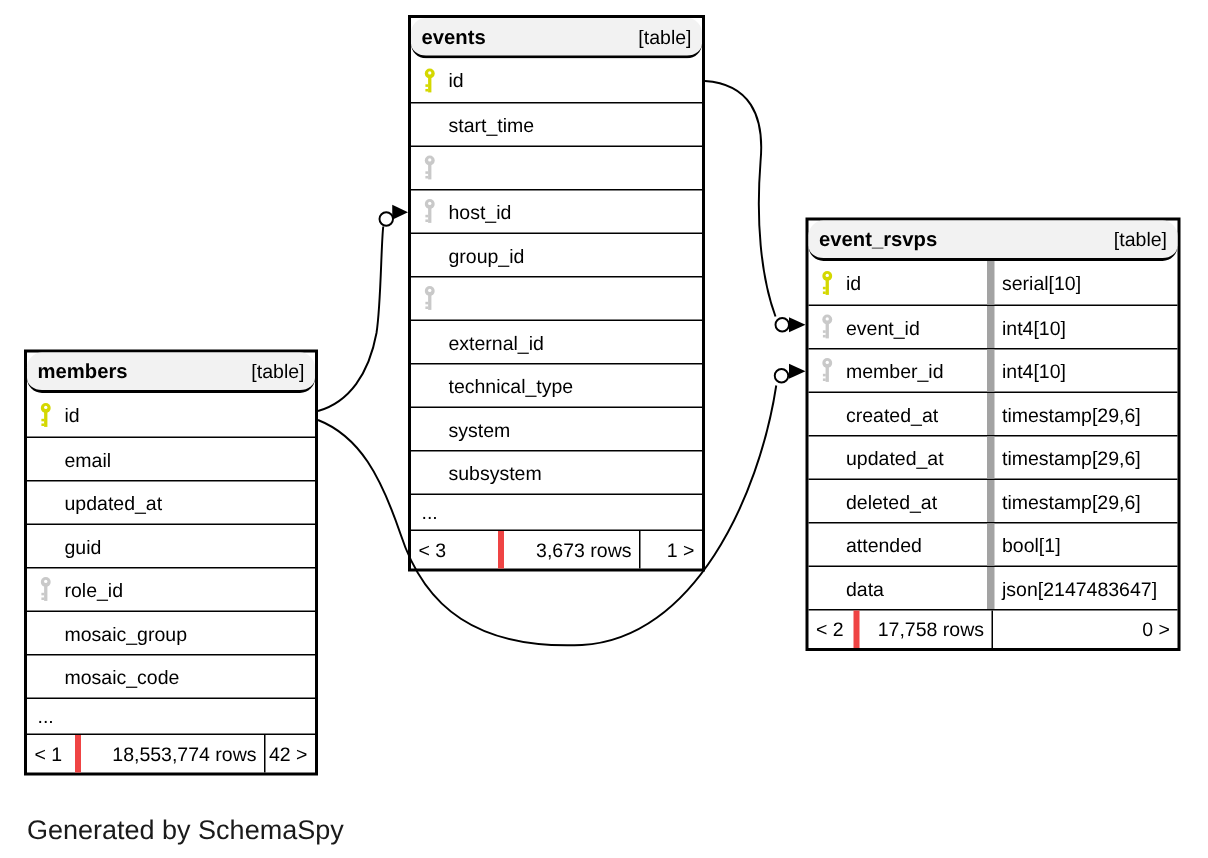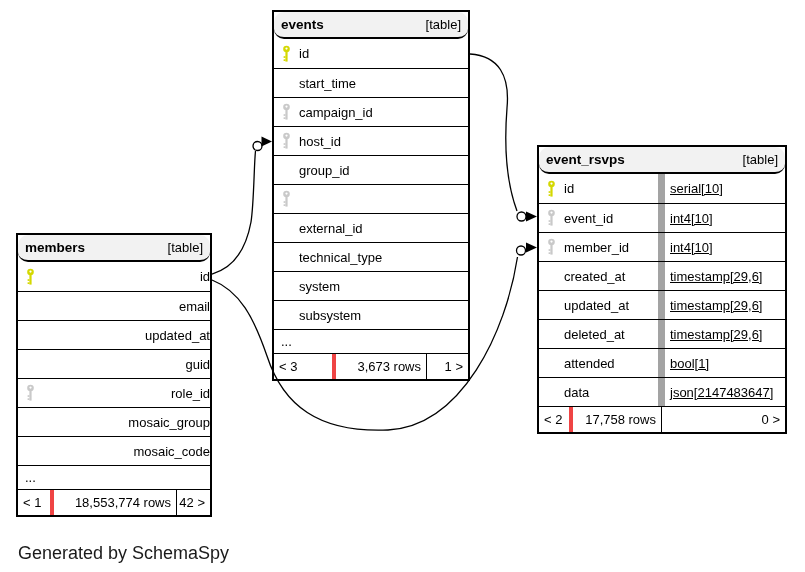--- a/index.html
+++ b/index.html
@@ -7,36 +7,36 @@
     width:805px;height:572px;position:relative;background:#ffffff;
     font-family:"Liberation Sans","DejaVu Sans",sans-serif;
     -webkit-font-smoothing:antialiased;overflow:hidden;
   }
   #rel-layer{position:absolute;left:0;top:0;width:805px;height:572px;z-index:3;pointer-events:none;}
   .table{
     position:absolute;background:#ffffff;border:2px solid #000;z-index:2;
     box-sizing:border-box;font-size:13px;color:#000;
   }
   #t-events{left:272px;top:10px;width:198px;}
-  #t-members{left:16px;top:233px;width:196px;text-align:right;}
+  #t-members{left:16px;top:233px;width:196px;}
   #t-event_rsvps{left:537px;top:145px;width:250px;}
   .thead{
     height:27px;background:#f2f2f2;border-bottom:2px solid #000;
     display:flex;align-items:center;justify-content:space-between;
     padding:0 7px;box-sizing:border-box;border-radius:10px;
   }
   .tname{font-weight:bold;font-size:13.5px;}
   .tbadge{font-size:13px;}
   .row{height:29px;display:flex;align-items:center;box-sizing:border-box;}
   .rows .row + .row{border-top:1px solid #000;}
   .keycell{width:25px;display:flex;align-items:center;justify-content:center;flex:0 0 25px;}
   .colname{flex:1;white-space:nowrap;overflow:hidden;}
   .coltype{
     width:127px;flex:0 0 127px;align-self:stretch;display:flex;align-items:center;
-    border-left:7px solid #a3a3a3;padding-left:5px;box-sizing:border-box;white-space:nowrap;text-decoration:underline;
+    border-left:5px solid #a3a3a3;padding-left:5px;box-sizing:border-box;white-space:nowrap;
   }
   .ellipsis-row{
     height:24px;border-top:1px solid #000;display:flex;align-items:center;
     padding-left:7px;box-sizing:border-box;
   }
   .tfoot{height:26px;border-top:1px solid #000;display:flex;box-sizing:border-box;}
   .fcell{display:flex;align-items:center;box-sizing:border-box;white-space:nowrap;}
   .fprev{padding-left:5px;}
   .frows{border-left:4px solid #ef4444;justify-content:flex-end;padding-right:5px;}
   .fnext{border-left:1px solid #000;justify-content:flex-end;padding-right:5px;}
@@ -93,21 +93,20 @@
       <div class="row">
         <span class="keycell">
           <svg width="11" height="18" viewBox="0 0 11 18">
             <circle cx="5.5" cy="4" r="3.3" fill="#c9c9c9"></circle>
             <circle cx="5.5" cy="3.6" r="1.1" fill="#fff"></circle>
             <rect x="4.4" y="6.6" width="2.2" height="10" fill="#c9c9c9"></rect>
             <rect x="2.6" y="11.2" width="1.9" height="1.7" fill="#c9c9c9"></rect>
             <rect x="2.6" y="14.3" width="1.9" height="1.7" fill="#c9c9c9"></rect>
           </svg>
         </span>
-        <span class="colname">campaign_id</span>
       </div>
       <div class="row">
         <span class="keycell">
           <svg width="11" height="18" viewBox="0 0 11 18">
             <circle cx="5.5" cy="4" r="3.3" fill="#c9c9c9"></circle>
             <circle cx="5.5" cy="3.6" r="1.1" fill="#fff"></circle>
             <rect x="4.4" y="6.6" width="2.2" height="10" fill="#c9c9c9"></rect>
             <rect x="2.6" y="11.2" width="1.9" height="1.7" fill="#c9c9c9"></rect>
             <rect x="2.6" y="14.3" width="1.9" height="1.7" fill="#c9c9c9"></rect>
           </svg>

